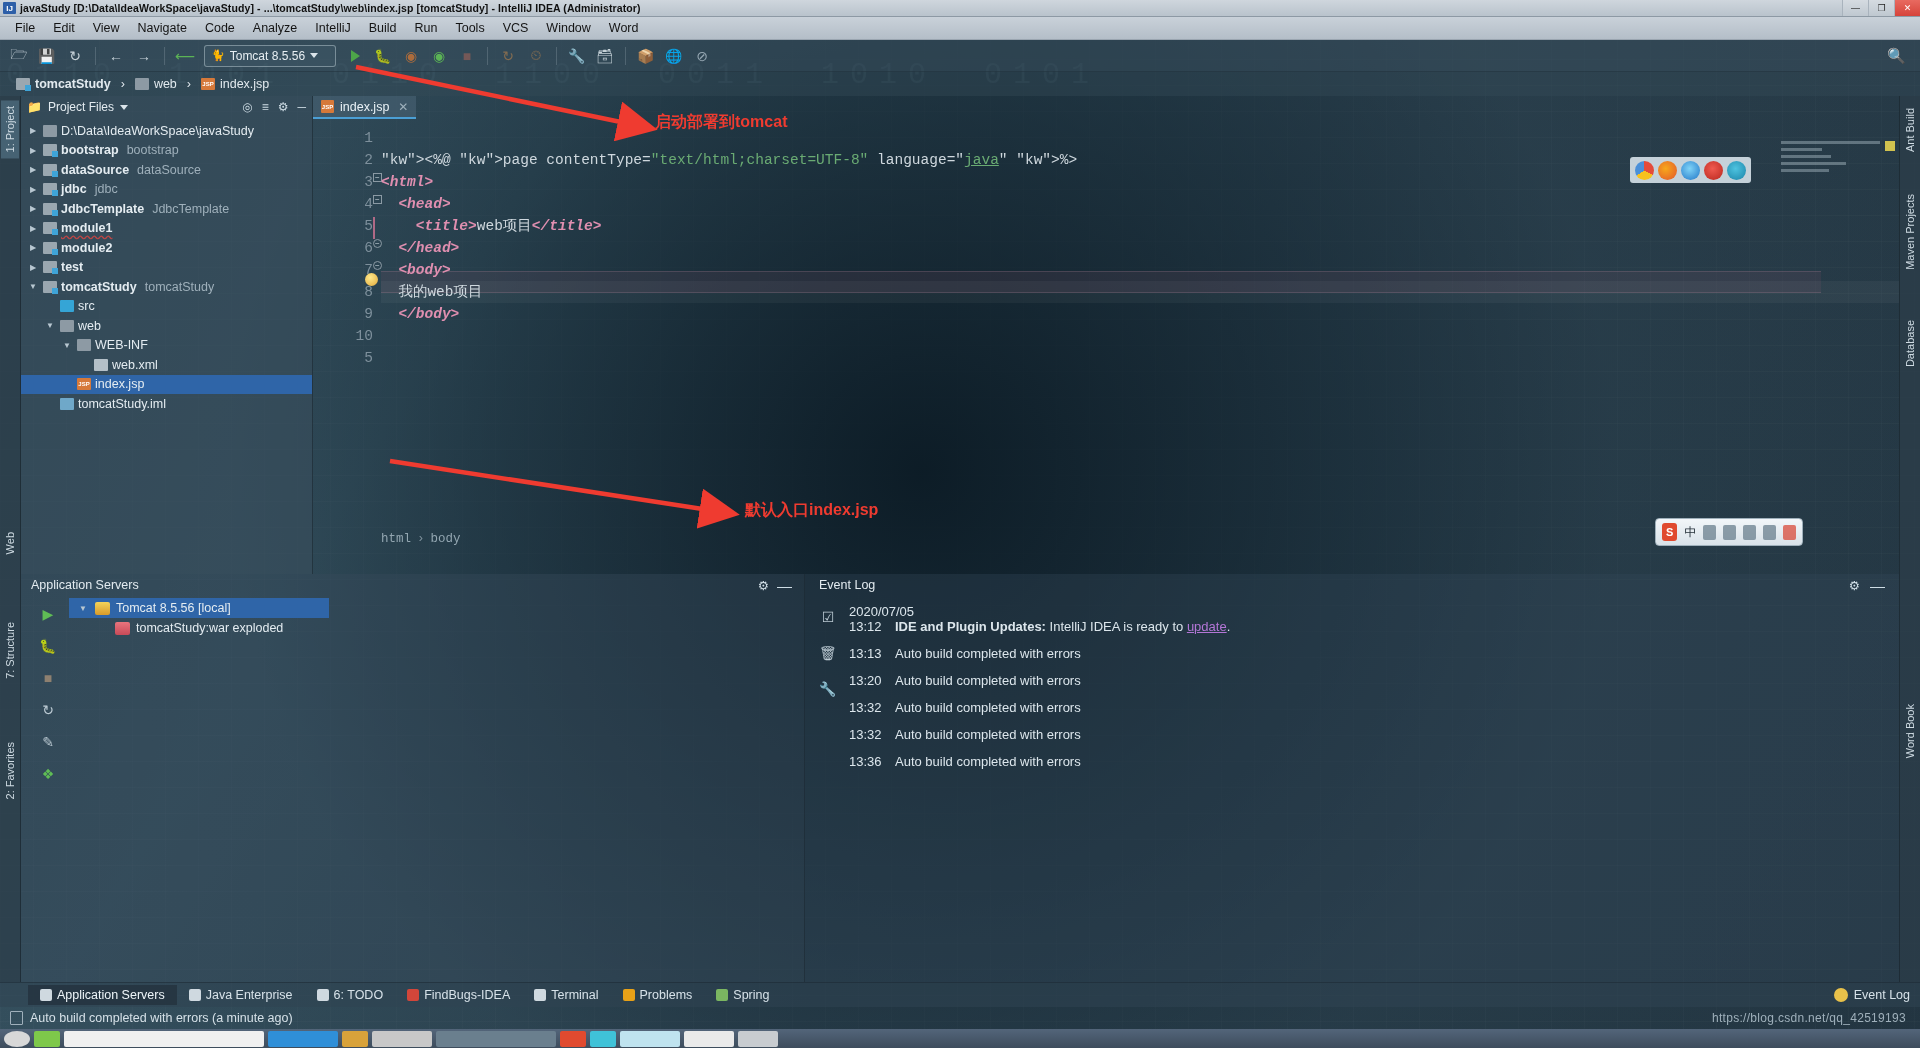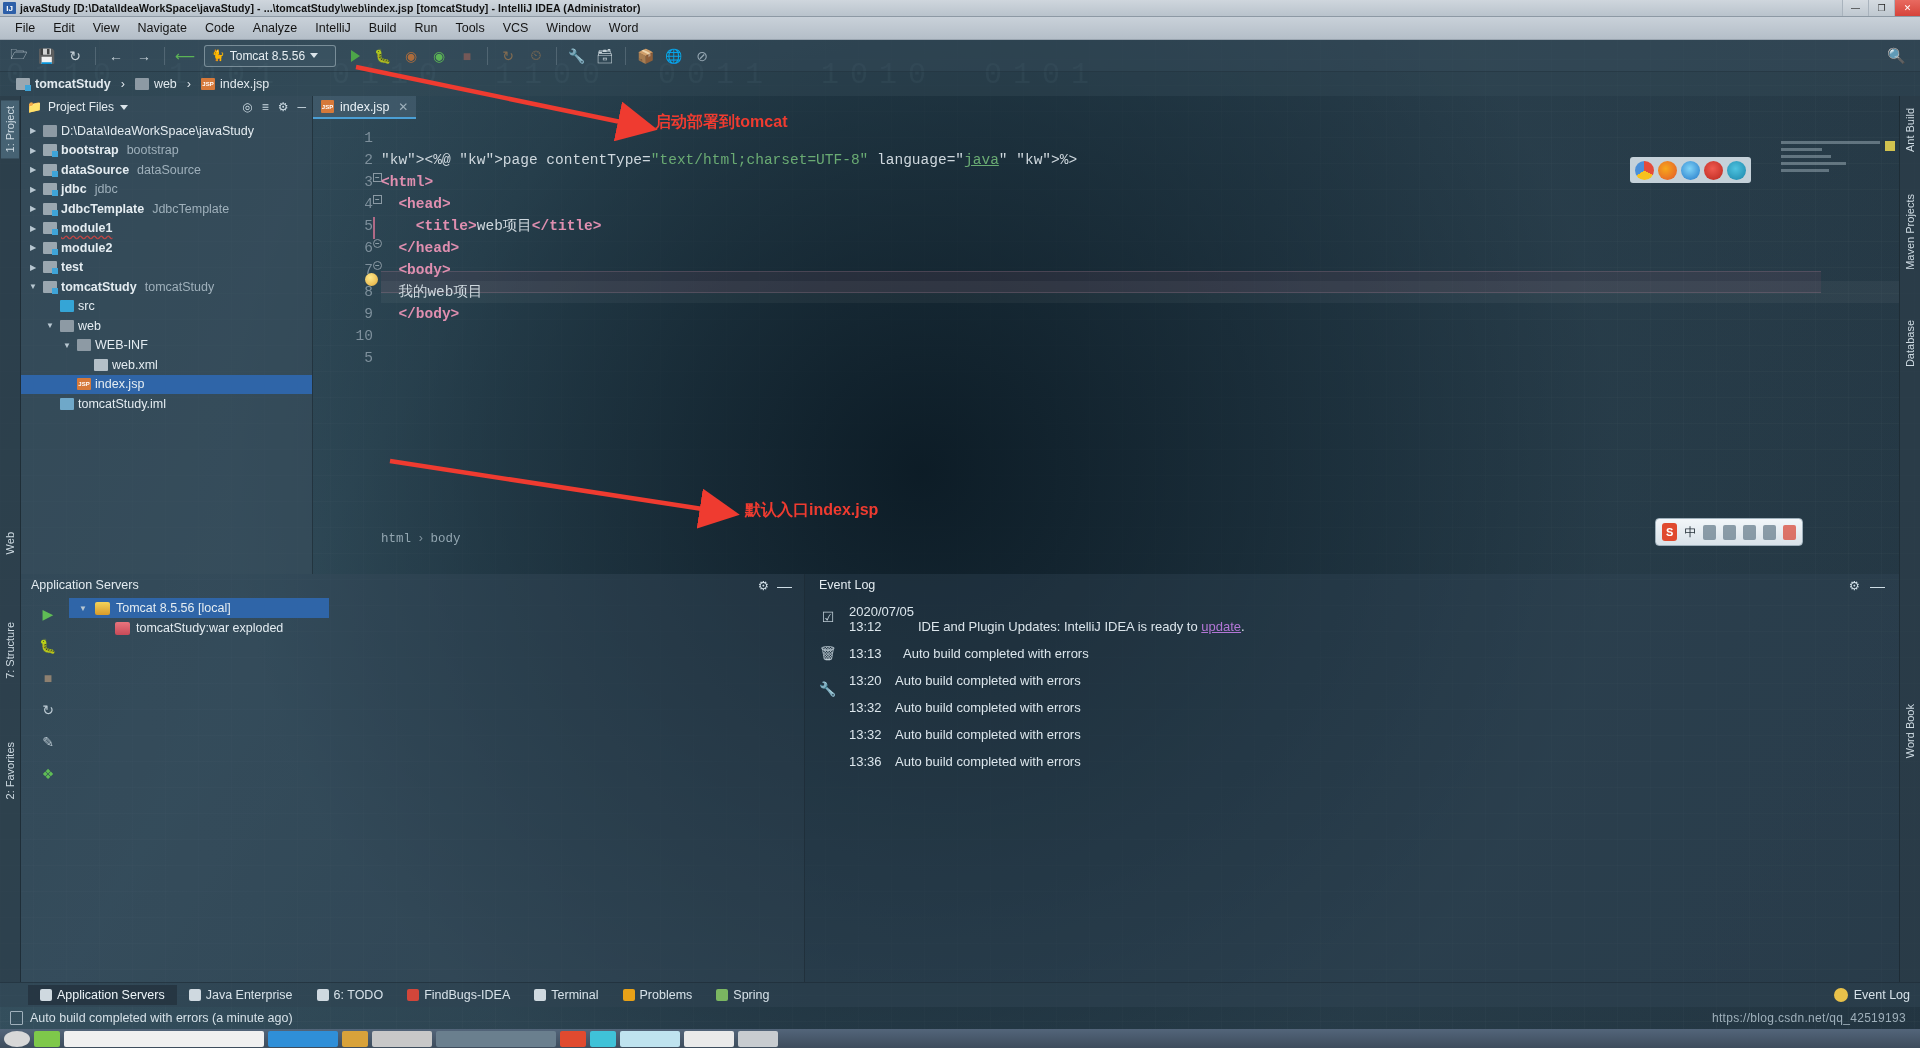--- a/index.html
+++ b/index.html
@@ -170,21 +170,21 @@
   }
   .gutter{
     position:absolute; left:0; top:0; width:68px; height:100%;
     color:#7e909c; text-align:right; padding-right:8px; padding-top:8px;
   }
   .gline{ height:22px; line-height:22px; }
   .foldcol{ position:absolute; left:60px; top:8px; width:18px;}
   .fold{ position:absolute; width:9px;height:9px;border:1px solid #8b9aa4; color:#c6d3da; font-size:8px; line-height:7px; text-align:center;}
   .codecol{ position:absolute; left:68px; top:8px; right:0; }
   .cline{ height:22px; line-height:22px; white-space:pre; color:#cfd8de; }
-  .cline .tag{ color:#e08fb0; font-weight:bold; }
+  .cline .tag{ color:#e08fb0; font-weight:bold;font-style:italic; }
   .cline .str{ color:#6aab73; }
   .cline .lnk{ color:#6aab73; text-decoration:underline; }
   .cline.hl{ background: rgba(255,255,255,0.045); }
   .bulb{ position:absolute; left:52px; width:13px;height:13px;border-radius:50%;
          background: radial-gradient(circle at 40% 35%, #ffe98a, #e0a93c); }
   #highlight-row{
     position:absolute; left:68px; right:78px; height:22px;
     background: rgba(120,80,100,0.18);
     border-top:1px solid rgba(170,130,150,0.25);
     border-bottom:1px solid rgba(170,130,150,0.25);
@@ -235,21 +235,21 @@
   #el-gear{ margin-left:auto; margin-right:10px; color:#cfdde5;}
   #el-min{ margin-right:14px; color:#cfdde5; font-size:15px;}
   #el-toolcol{
     position:absolute; left:6px; top:26px; width:34px; height:360px;
     display:flex; flex-direction:column; align-items:center; gap:18px; padding-top:8px;
   }
   #el-list{ position:absolute; left:44px; top:24px; right:10px; font-size:13px; color:#dce6ec; }
   .el-entry{ display:flex; gap:10px; padding:6px 0 6px 0; align-items:baseline;}
   .el-time{ width:34px; flex:none; color:#dce6ec; }
   .el-date{ color:#dce6ec; padding-left:0px;}
-  .el-msg b{ font-weight:normal;margin-left:32px; }
+  .el-msg b{ font-weight:bold; }
   .el-msg a{ color:#b376d6; text-decoration:underline; }
 
   
   #toolwin-bar{
     position:absolute; left:0; top:982px; width:1920px; height:25px;
     display:flex; align-items:center; gap:0px; padding-left:28px;
     background: rgba(48,68,82,0.55);
     font-size:12.5px; color:#d7e2e9;
     border-top:1px solid rgba(25,38,47,0.5);
   }
@@ -582,29 +582,29 @@
       </div>
       <div id="el-toolcol">
         <span class="as-ico">☑</span>
         <span class="as-ico">🗑</span>
         <span class="as-ico">🔧</span>
       </div>
       <div id="el-list">
           <div class="el-entry">
             <div style="display: flex; flex-direction: column;">
               <div class="el-date">2020/07/05</div>
-              <div style="display: flex; gap: 3px; align-items: flex-end;">
+              <div style="display: flex; gap: 12px; align-items: flex-end;">
                 <span class="el-time">13:12</span>
                 <span class="el-msg"><b>IDE and Plugin Updates:</b> IntelliJ IDEA is ready to <a href="#">update</a>.</span>
               </div>
             </div>
           </div>
           <div class="el-entry">
             <div style="display: flex; flex-direction: column;">
-              <div style="display: flex; gap: 20px; align-items: baseline;">
+              <div style="display: flex; gap: 12px; align-items: baseline;">
                 <span class="el-time">13:13</span>
                 <span class="el-msg">Auto build completed with errors</span>
               </div>
             </div>
           </div>
           <div class="el-entry">
             <div style="display: flex; flex-direction: column;">
               <div style="display: flex; gap: 12px; align-items: baseline;">
                 <span class="el-time">13:20</span>
                 <span class="el-msg">Auto build completed with errors</span>

